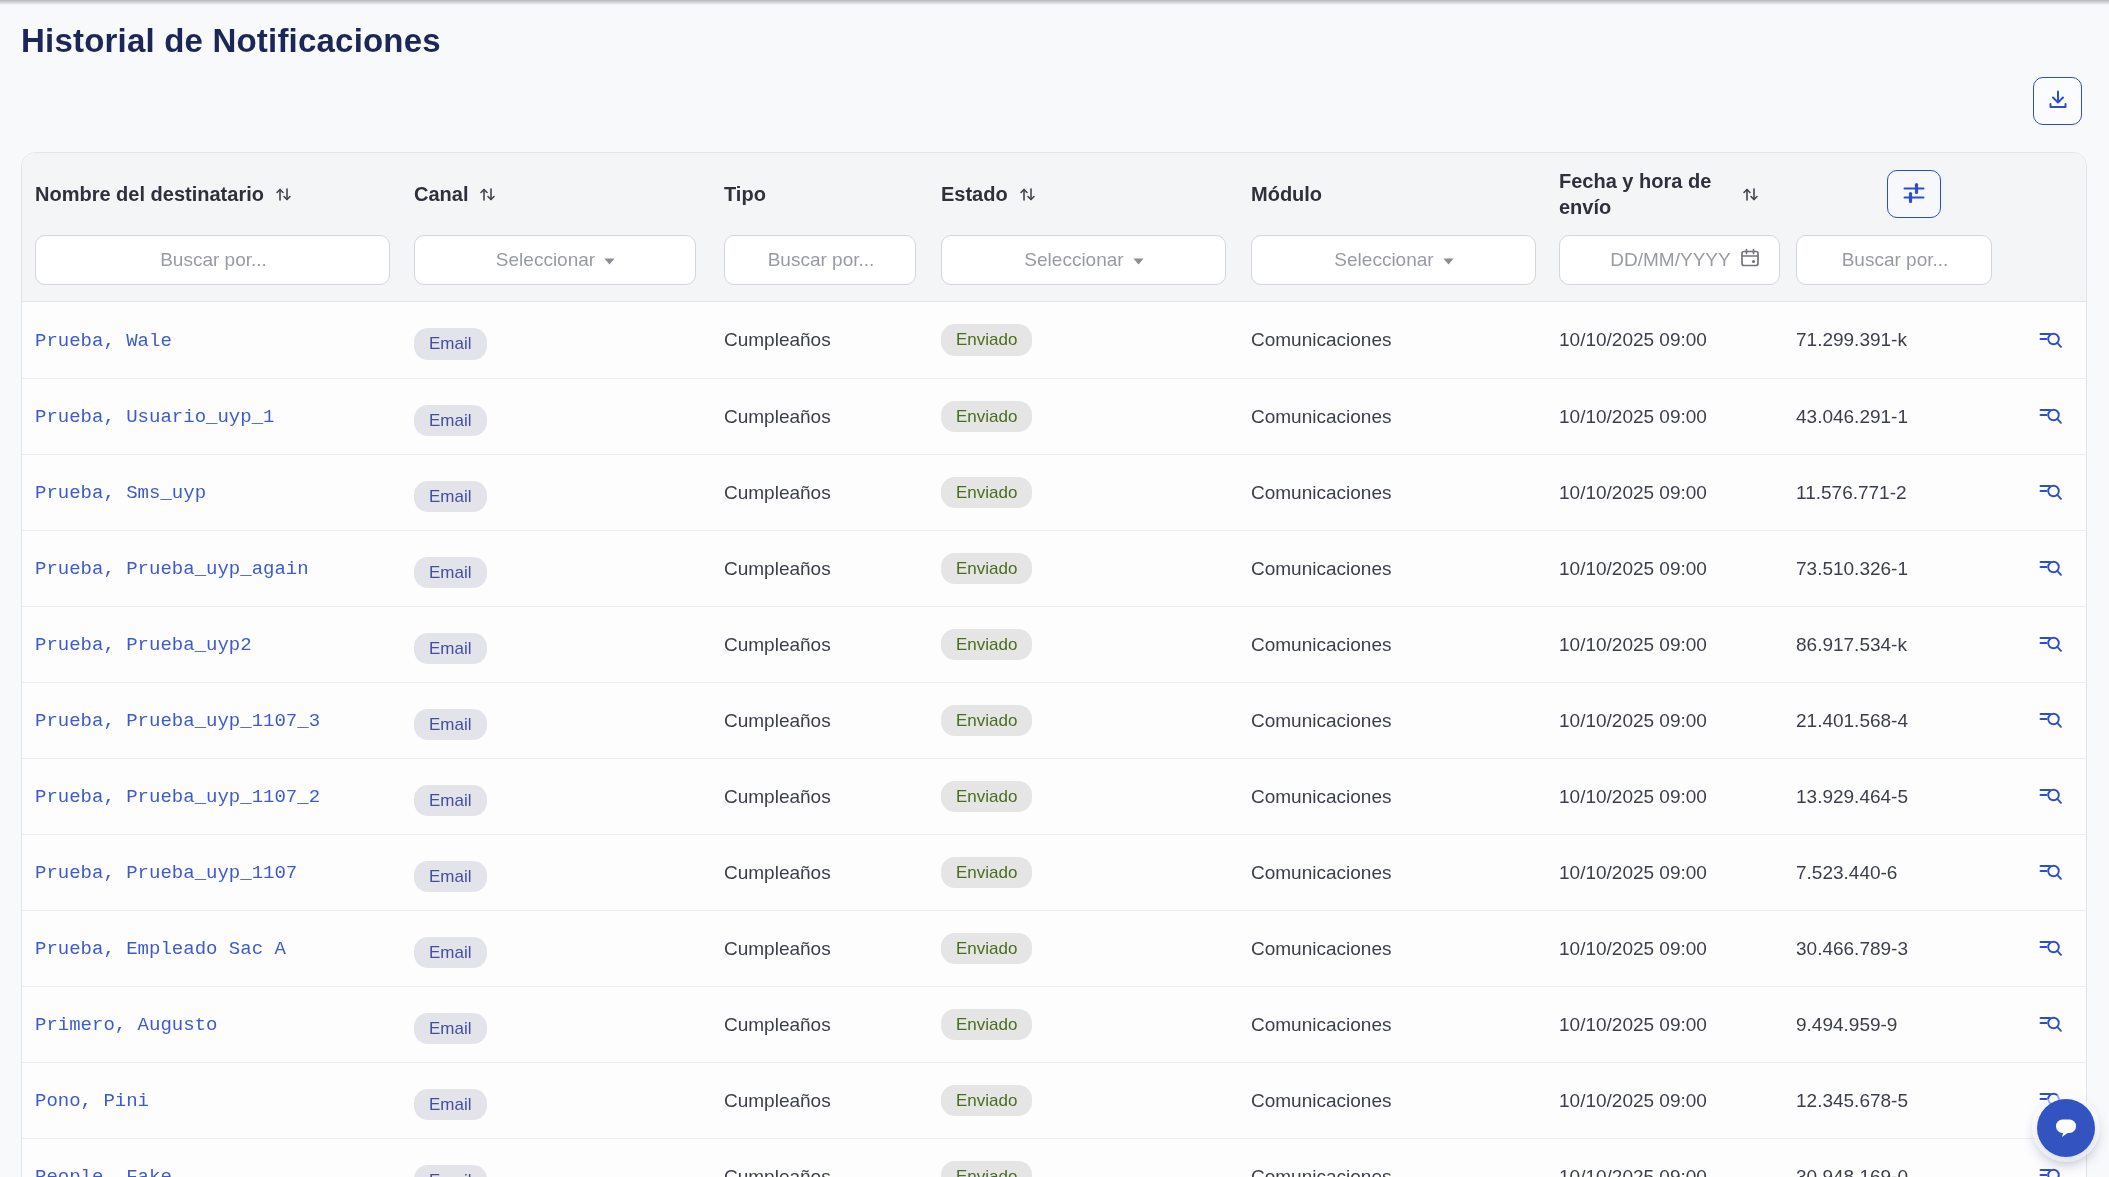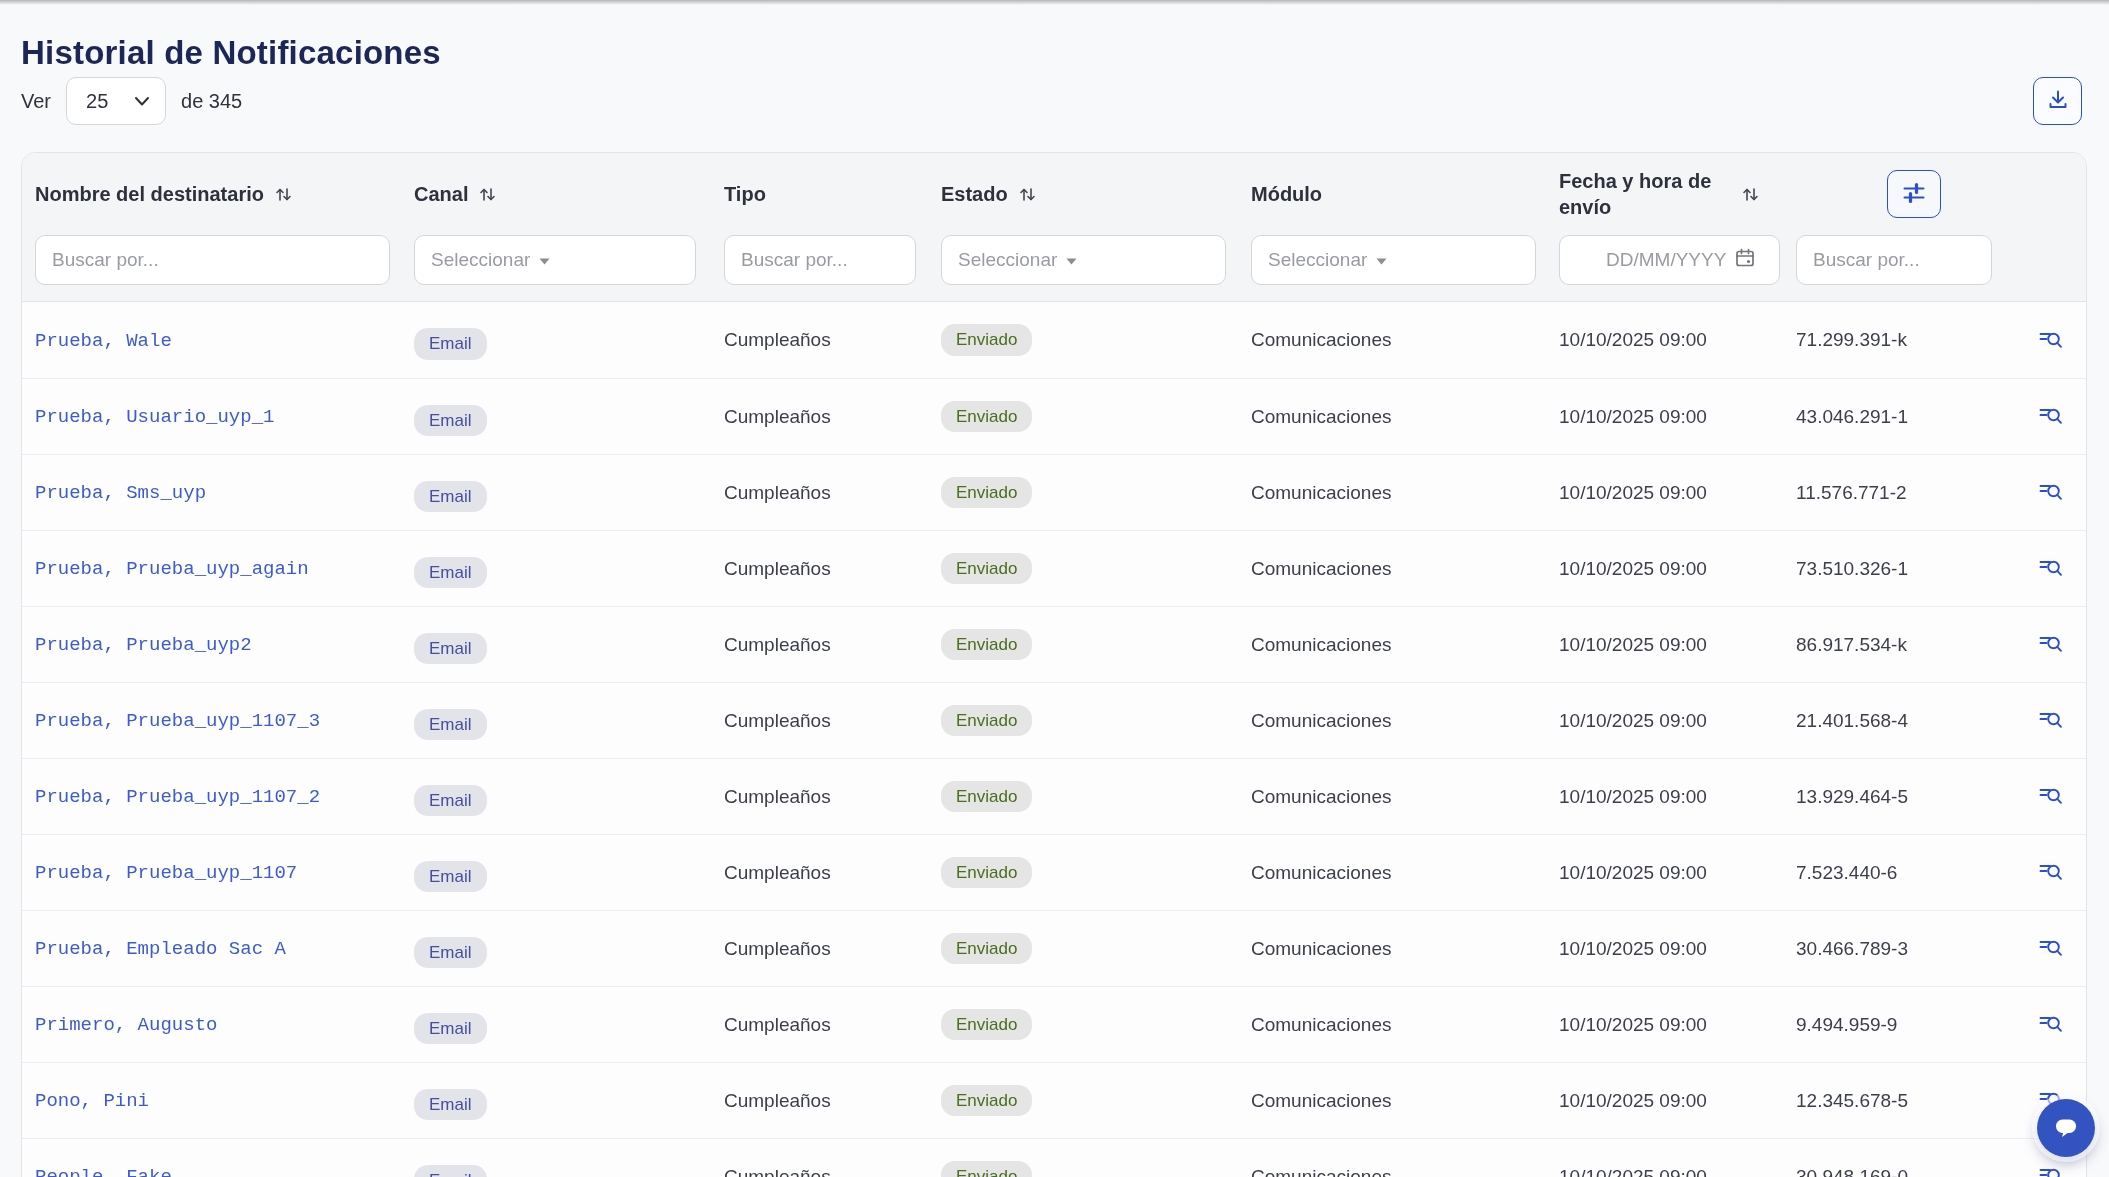--- a/index.html
+++ b/index.html
@@ -1,21 +1,21 @@
 <!DOCTYPE html>
 <html><head>
 <meta charset="utf-8">
 <style>
   html,body{margin:0;padding:0;background:#eceef1;}
   .page{position:relative;width:2109px;height:1177px;overflow:hidden;background:#f8f9fb;
         font-family:"Liberation Sans",sans-serif;color:#3c3f4a;}
   .page::before{content:"";position:absolute;top:0;left:0;right:0;height:5px;z-index:10;
         background:linear-gradient(rgba(40,42,50,.32),rgba(40,42,50,0));pointer-events:none;}
 
-  .page-title{margin:0;position:absolute;top:34px;left:21px;font-size:33px;font-weight:700;
+  .page-title{margin:0;position:absolute;top:22px;left:21px;font-size:33px;font-weight:700;
         color:#1d2757;letter-spacing:.2px;}
 
   .toolbar{position:absolute;top:77px;left:21px;display:flex;align-items:center;gap:15px;
         font-size:20px;color:#2f323d;}
   .page-size{display:flex;align-items:center;justify-content:space-between;width:100px;height:48px;
         background:#fff;border:1px solid #d5d6dc;border-radius:10px;padding:0 15px 0 19px;
         box-sizing:border-box;font-size:20px;color:#2f323d;cursor:pointer;}
 
   .icon-btn{display:flex;align-items:center;justify-content:center;cursor:pointer;}
   .download-btn{position:absolute;top:77px;right:27px;width:49px;height:48px;
@@ -27,21 +27,21 @@
         padding-left:13px;padding-right:16px;box-sizing:border-box;align-items:center;}
   .thead{background:#f4f5f7;border-bottom:1px solid #e2e3e7;}
   .header-row{height:82px;}
   .h-cell{display:flex;align-items:center;gap:10px;font-weight:700;font-size:20px;color:#2e313c;}
   .h-cell .lbl{line-height:1.3;}
   .h-fecha .lbl{max-width:172px;}
   .h-documento .lbl{max-width:145px;}
   .sort-ic{flex:0 0 auto;display:inline-flex;}
   .filter-row{padding-bottom:16px;align-items:start;}
   .f-box{height:50px;box-sizing:border-box;background:#fff;border:1px solid #d5d6dc;border-radius:10px;
-        display:flex;align-items:center;justify-content:flex-start;gap:8px;
+        display:flex;align-items:center;justify-content:center;gap:8px;
         padding:0 14px 0 16px;font-size:19px;color:#999ba3;cursor:text;}
   .f-box.sel{cursor:pointer;}
   .f-nombre{width:355px;} .f-canal{width:282px;} .f-tipo{width:192px;} .f-estado{width:285px;}
   .f-modulo{width:285px;} .f-fecha{width:221px;padding-left:46px;} .f-documento{width:196px;}
 
   .row{height:76px;background:#fdfdfe;}
   .row + .row{border-top:1px solid #ededf1;}
   .cell{font-size:19px;color:#3c3f4a;}
   .cell a{color:#3d5bd0;text-decoration:none;cursor:pointer;font-family:Liberation Mono, monospace;}
   .badge{display:inline-block;padding:6px 15px;border-radius:14px;font-size:17px;line-height:1.15;}
@@ -56,32 +56,20 @@
         box-shadow:0 0 0 5px rgba(255,255,255,.55),0 6px 14px rgba(25,35,90,.35);cursor:pointer;}
   button{font-family:inherit;}
 </style>
 </head>
 <body>
 
 <div class="page">
 
   <h1 class="page-title">Historial de Notificaciones</h1>
 
-  <div class="toolbar">
-    <span>Ver</span>
-    <div class="page-size">
-      <span>25</span>
-      <span class="sort-ic">
-        <svg width="16" height="11" viewBox="0 0 16 11">
-            <polyline points="2,2 8,8.5 14,2" fill="none" stroke="#2e313c" stroke-width="2" stroke-linecap="round" stroke-linejoin="round"></polyline>
-          </svg>
-      </span>
-    </div>
-    <span>de 345</span>
-  </div>
 
   <button class="icon-btn download-btn">
     <span>
       <svg width="24" height="24" viewBox="0 0 24 24" fill="none" stroke="#2d4ecb" stroke-width="2" stroke-linecap="round" stroke-linejoin="round">
         <path d="M12 3.5v10.5"></path>
           <path d="M7 9.5l5 5 5-5"></path>
           <path d="M4.5 16v3h15v-3"></path>
       </svg>
     </span>
   </button>

